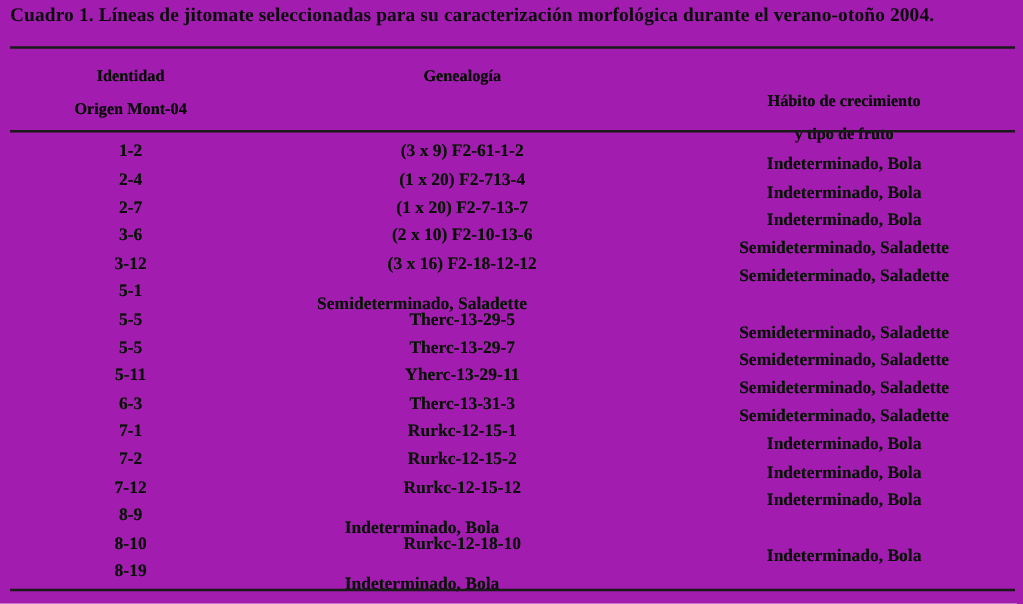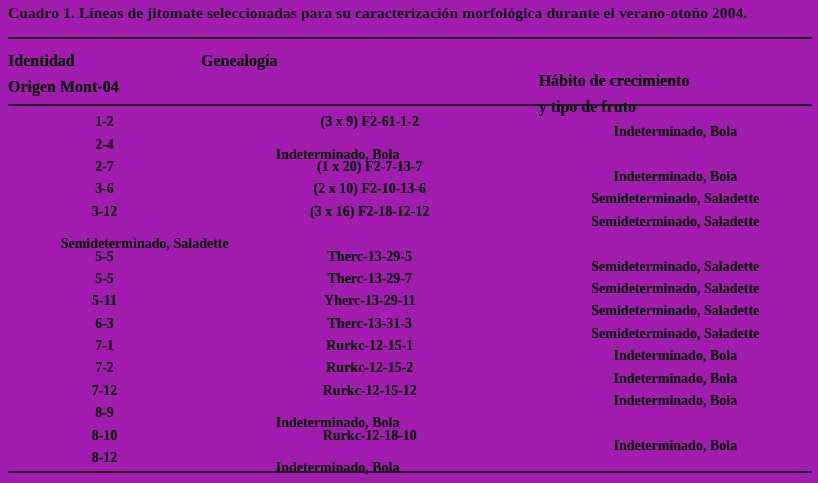--- a/index.html
+++ b/index.html
@@ -39,22 +39,22 @@
 
   .thead {
     position: absolute;
     top: 48px;
     left: 8px;
     width: 804px;
     display: flex;
   }
   .th {
     font-weight: bold;
-    font-size: 16px;
-    text-align: left;
+    font-size: 13px;
+    text-align: center;
     line-height: 26px;
     color: #0a0a0a;
     
     text-shadow: 0 0 0.5px #222;
   }
   .col-1 { width: 24%; }
   .col-2 { width: 42%; }
   .col-3 { width: 34%; margin-top: 20px; }
 
   .tbody {
@@ -103,38 +103,40 @@
   <div class="rule rule-header"></div>
 
   <div class="tbody">
       <div class="trow">
     <div class="td col-1">1-2</div>
     <div class="td col-2">(3 x 9) F2-61-1-2</div>
     <div class="td col-3">Indeterminado, Bola</div>
   </div>
       <div class="trow">
     <div class="td col-1">2-4</div>
+    <div class="td col-2">(1 x 20) F2-713-4</div>
     <div class="td col-3">Indeterminado, Bola</div>
   </div>
       <div class="trow">
     <div class="td col-1">2-7</div>
     <div class="td col-2">(1 x 20) F2-7-13-7</div>
     <div class="td col-3">Indeterminado, Bola</div>
   </div>
       <div class="trow">
     <div class="td col-1">3-6</div>
     <div class="td col-2">(2 x 10) F2-10-13-6</div>
     <div class="td col-3">Semideterminado, Saladette</div>
   </div>
       <div class="trow">
     <div class="td col-1">3-12</div>
     <div class="td col-2">(3 x 16) F2-18-12-12</div>
     <div class="td col-3">Semideterminado, Saladette</div>
   </div>
       <div class="trow">
+    <div class="td col-1">5-1</div>
     <div class="td col-3">Semideterminado, Saladette</div>
   </div>
       <div class="trow">
     <div class="td col-1">5-5</div>
     <div class="td col-2">Therc-13-29-5</div>
     <div class="td col-3">Semideterminado, Saladette</div>
   </div>
       <div class="trow">
     <div class="td col-1">5-5</div>
     <div class="td col-2">Therc-13-29-7</div>
@@ -168,20 +170,20 @@
       <div class="trow">
     <div class="td col-1">8-9</div>
     <div class="td col-3">Indeterminado, Bola</div>
   </div>
       <div class="trow">
     <div class="td col-1">8-10</div>
     <div class="td col-2">Rurkc-12-18-10</div>
     <div class="td col-3">Indeterminado, Bola</div>
   </div>
       <div class="trow">
-    <div class="td col-1">8-12</div>
+    <div class="td col-1">8-19</div>
     <div class="td col-3">Indeterminado, Bola</div>
   </div>
     </div>
 
   <div class="rule rule-bottom"></div>
 
 </div>
 
 </body></html>

